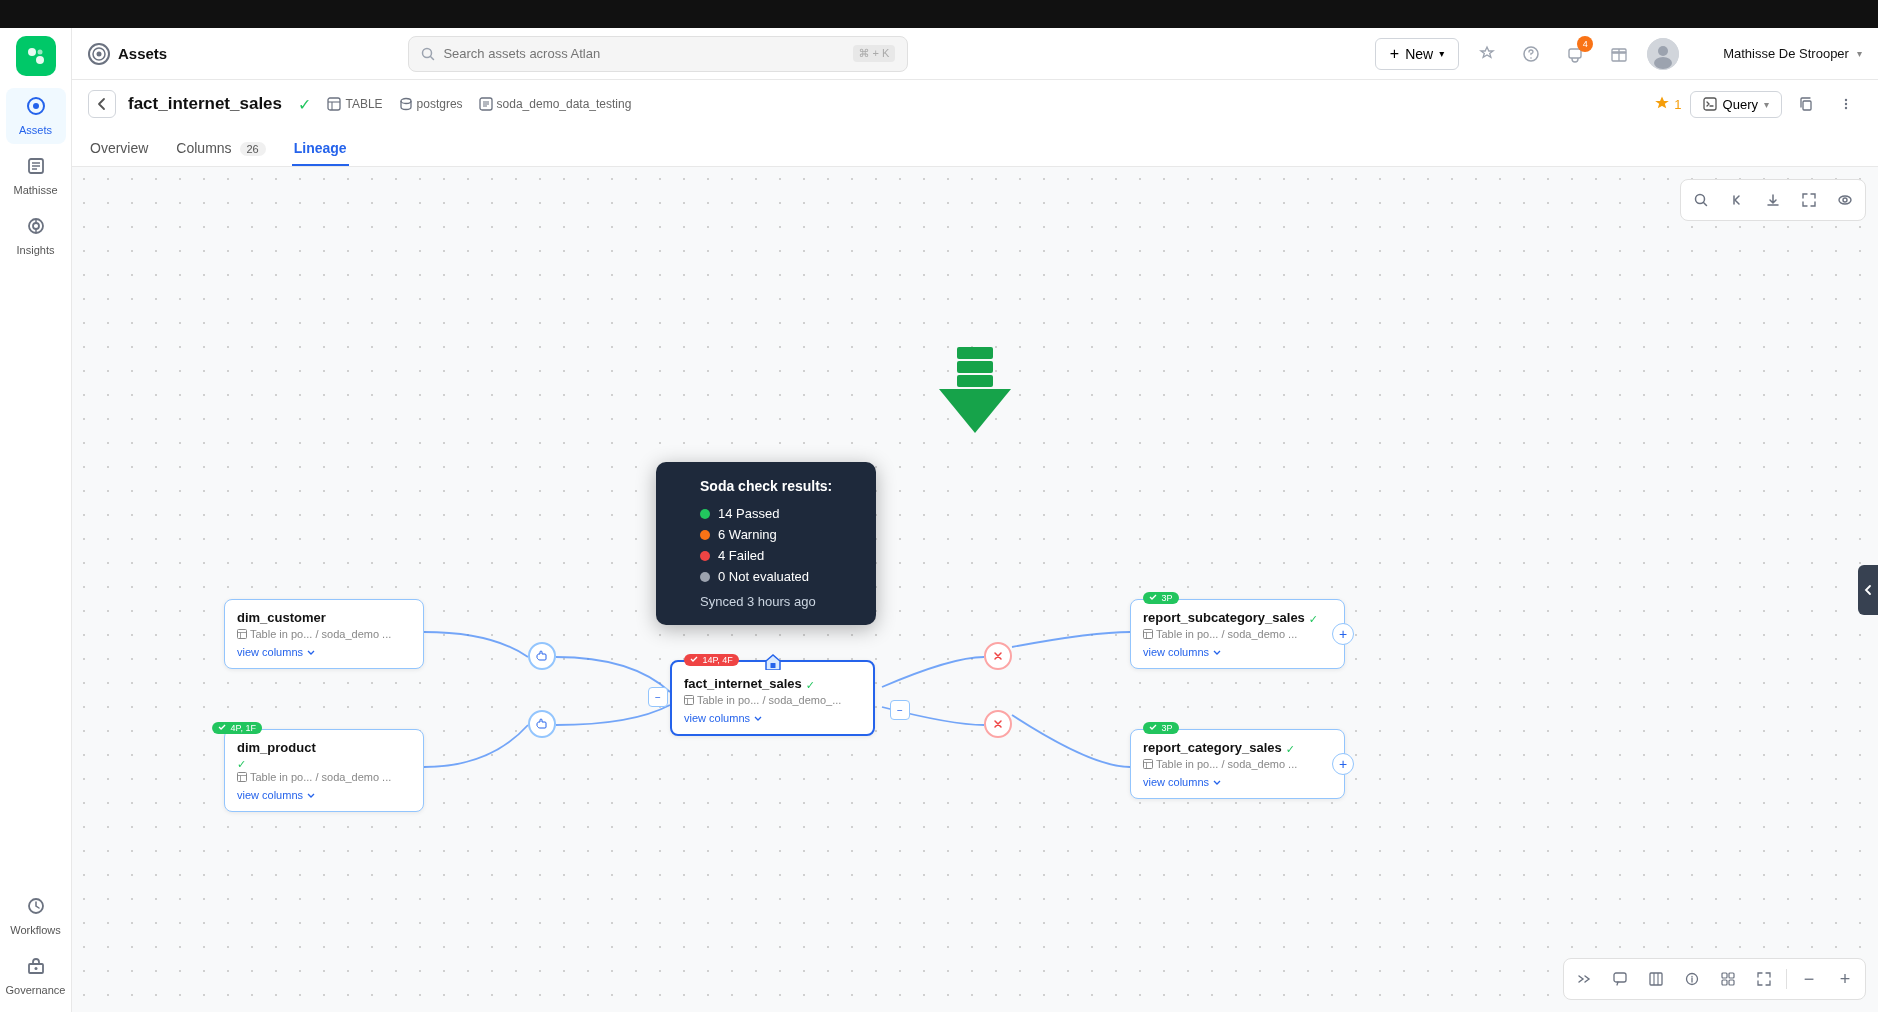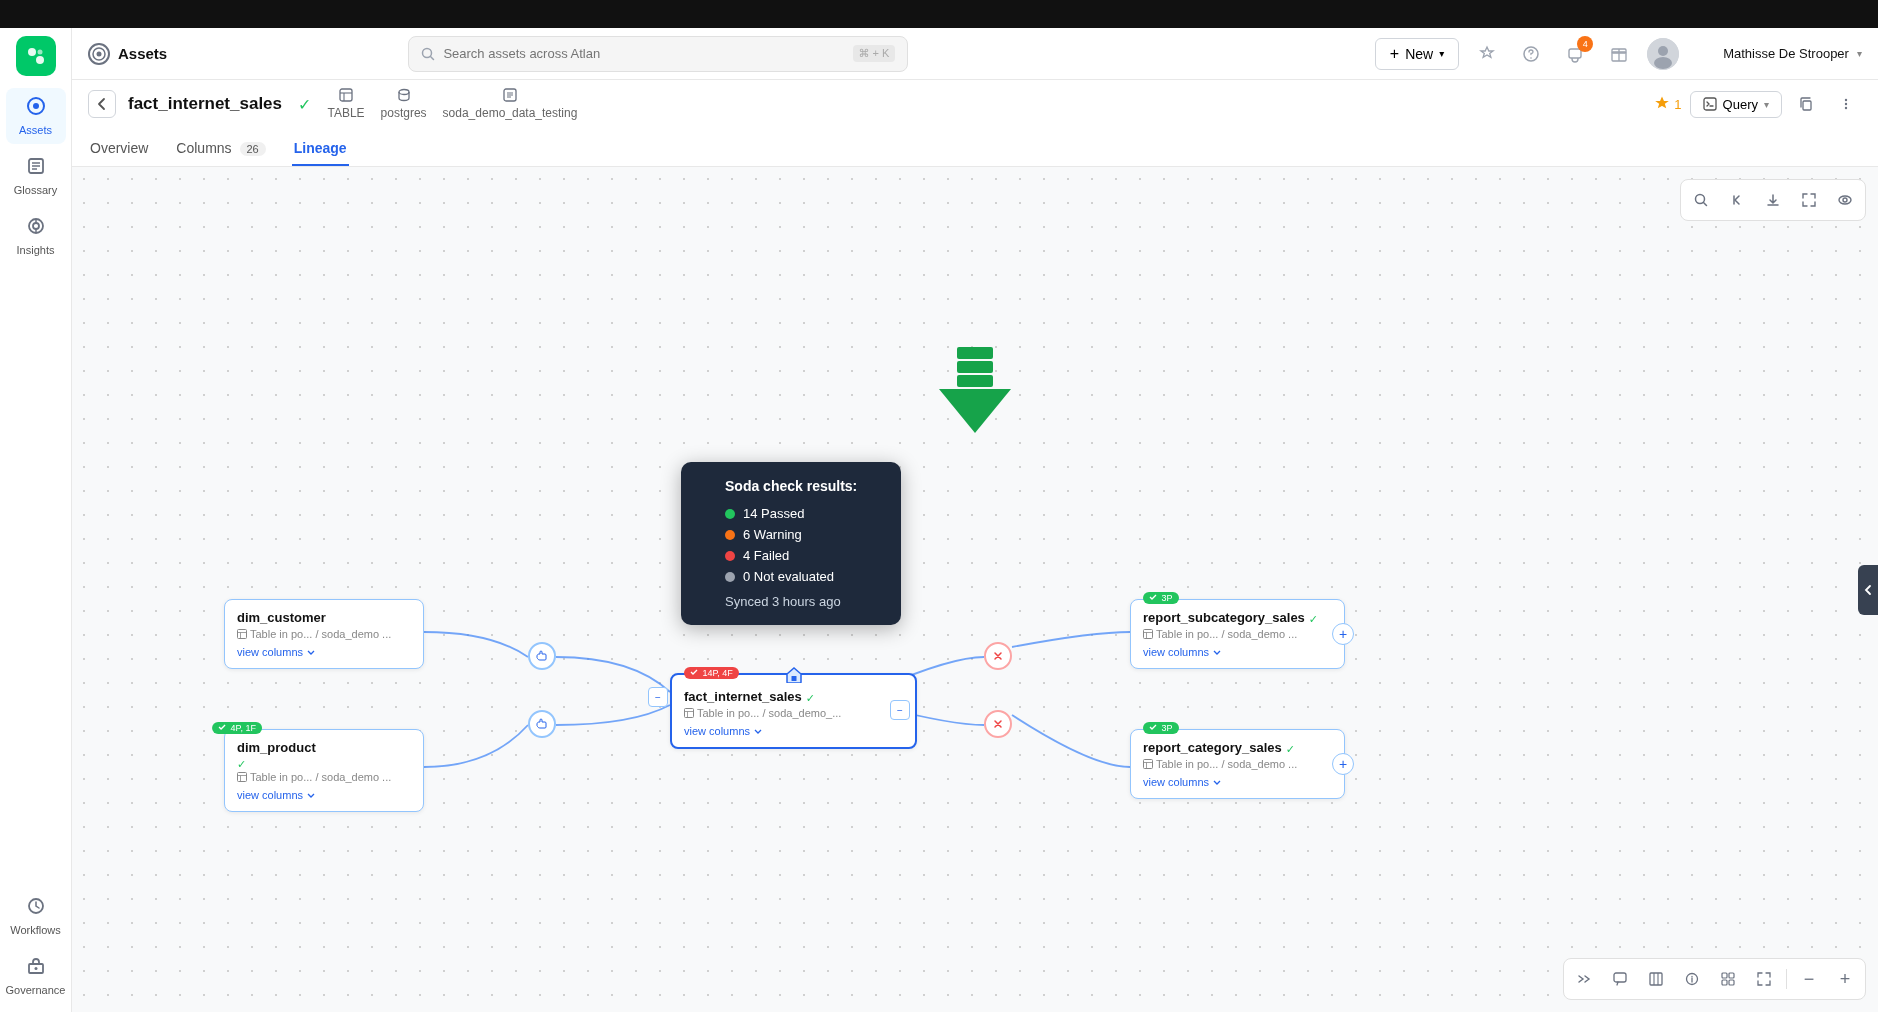--- a/index.html
+++ b/index.html
@@ -261,21 +261,20 @@
       align-items: center;
       gap: 16px;
       font-size: 12px;
       color: #666;
     }
 
     .asset-meta-item {
       display: flex;
       align-items: center;
       gap: 4px;
-      flex-direction: column;
     }
 
     .asset-actions {
       margin-left: auto;
       display: flex;
       align-items: center;
       gap: 8px;
     }
 
     .star-btn {
@@ -599,21 +598,21 @@
 
     <div class="nav-item">
       <span class="nav-icon">
         <svg width="20" height="20" viewBox="0 0 20 20" fill="none">
           <rect x="3" y="3" width="14" height="14" rx="2" stroke="#6b7280" stroke-width="1.8" fill="none"></rect>
           <line x1="6" y1="7" x2="14" y2="7" stroke="#6b7280" stroke-width="1.5"></line>
           <line x1="6" y1="10" x2="14" y2="10" stroke="#6b7280" stroke-width="1.5"></line>
           <line x1="6" y1="13" x2="11" y2="13" stroke="#6b7280" stroke-width="1.5"></line>
         </svg>
       </span>
-      <span class="nav-label">Glossary</span>
+      <span class="nav-label">Mathisse</span>
     </div>
 
     <div class="nav-item">
       <span class="nav-icon">
         <svg width="20" height="20" viewBox="0 0 20 20" fill="none">
           <circle cx="10" cy="10" r="7" stroke="#6b7280" stroke-width="1.8" fill="none"></circle>
           <circle cx="10" cy="10" r="3" stroke="#6b7280" stroke-width="1.8" fill="none"></circle>
           <line x1="10" y1="3" x2="10" y2="7" stroke="#6b7280" stroke-width="1.5"></line>
           <line x1="10" y1="13" x2="10" y2="17" stroke="#6b7280" stroke-width="1.5"></line>
         </svg>
@@ -824,21 +823,21 @@
           <path d="M 940 548 Q 1020 600 1058 600" stroke="#3b82f6" stroke-width="1.8" fill="none" opacity="0.7"></path>
         </svg>
 
         <div class="green-arrow">
           <div class="arrow-stripe"></div>
           <div class="arrow-stripe"></div>
           <div class="arrow-stripe"></div>
           <div class="arrow-head"></div>
         </div>
 
-        <div class="tooltip-card" style="left: 609px; top: 295px; padding-left: 44px;">
+        <div class="tooltip-card" style="left: 584px; top: 295px; padding-left: 44px;">
           <div class="tooltip-title">Soda check results:</div>
           <div class="tooltip-item">
             <div class="dot green"></div>
             <span>14 Passed</span>
           </div>
           <div class="tooltip-item">
             <div class="dot orange"></div>
             <span>6 Warning</span>
           </div>
           <div class="tooltip-item">
@@ -904,21 +903,21 @@
         </div>
 
         <div class="connector-circle" style="left: 456px; top: 543px;">
           <svg width="14" height="14" viewBox="0 0 14 14">
             <path d="M2 7c0-1 .8-2 2-2h1V3c0-.6.4-1 1-1s1 .4 1 1v2h3c.6 0 1 .4 1 1v4c0 .6-.4 1-1 1H5c-1.2 0-2-.6-2.5-1.5L2 8.5V7z" stroke="#2563eb" stroke-width="1" fill="none"></path>
           </svg>
         </div>
 
         <div class="collapse-btn" style="left: 576px; top: 520px;">−</div>
 
-        <div class="node-card active" style="left: 598px; top: 506px; width: 247px;">
+        <div class="node-card active" style="left: 598px; top: 493px; width: 205px;">
           <div style="position:absolute; top:-8px; left:12px; background:#ef4444; color:#fff; font-size:9px; border-radius:10px; padding:1px 6px; white-space:nowrap;">
             <svg width="8" height="8" viewBox="0 0 8 8" style="display:inline;margin-right:2px;">
               <path d="M1 4l2 2 4-4" stroke="#fff" stroke-width="1.3" fill="none"></path>
             </svg>
             14P, 4F
           </div>
           <div style="position:absolute; top:-10px; left:50%; transform:translateX(-50%);">
             <svg width="18" height="18" viewBox="0 0 18 18">
               <path d="M2 9L9 3l7 6v8a1 1 0 01-1 1H3a1 1 0 01-1-1V9z" stroke="#2563eb" stroke-width="1.5" fill="#dbeafe"></path>
               <rect x="6.5" y="11" width="5" height="5" fill="#2563eb" rx="0.5"></rect>

